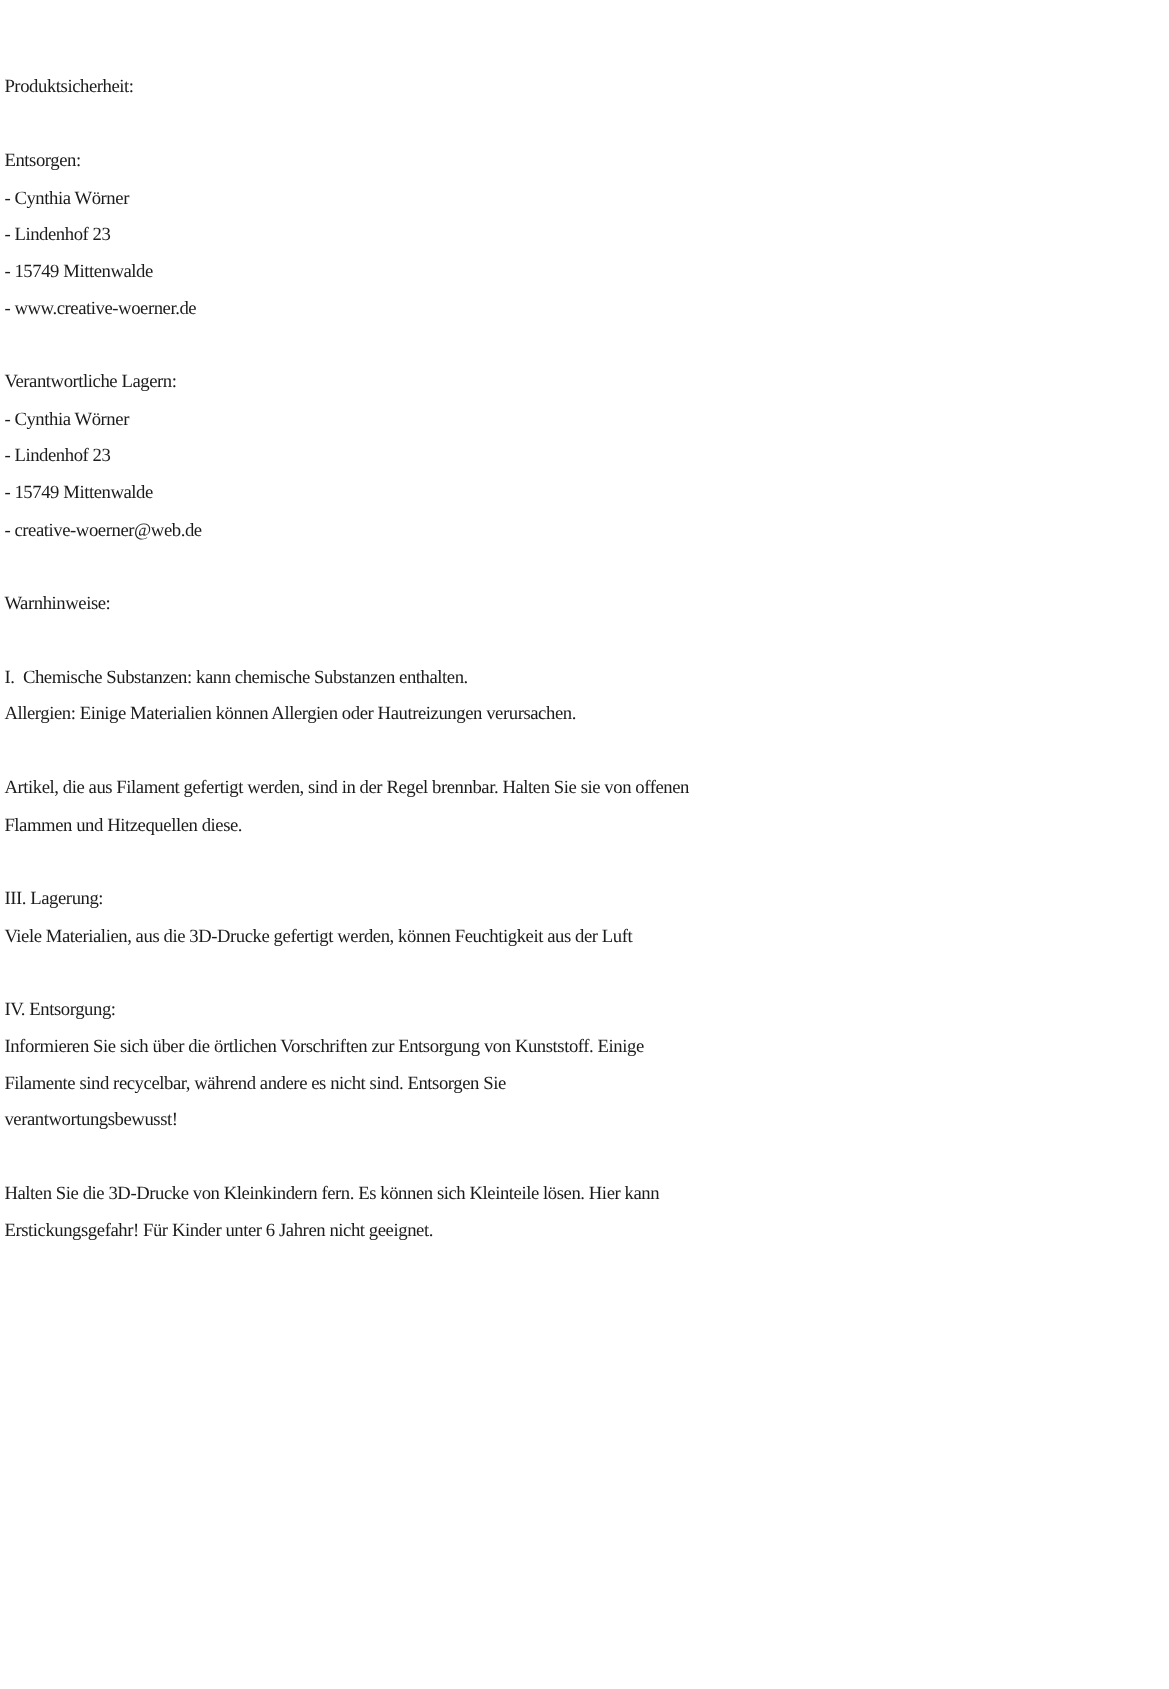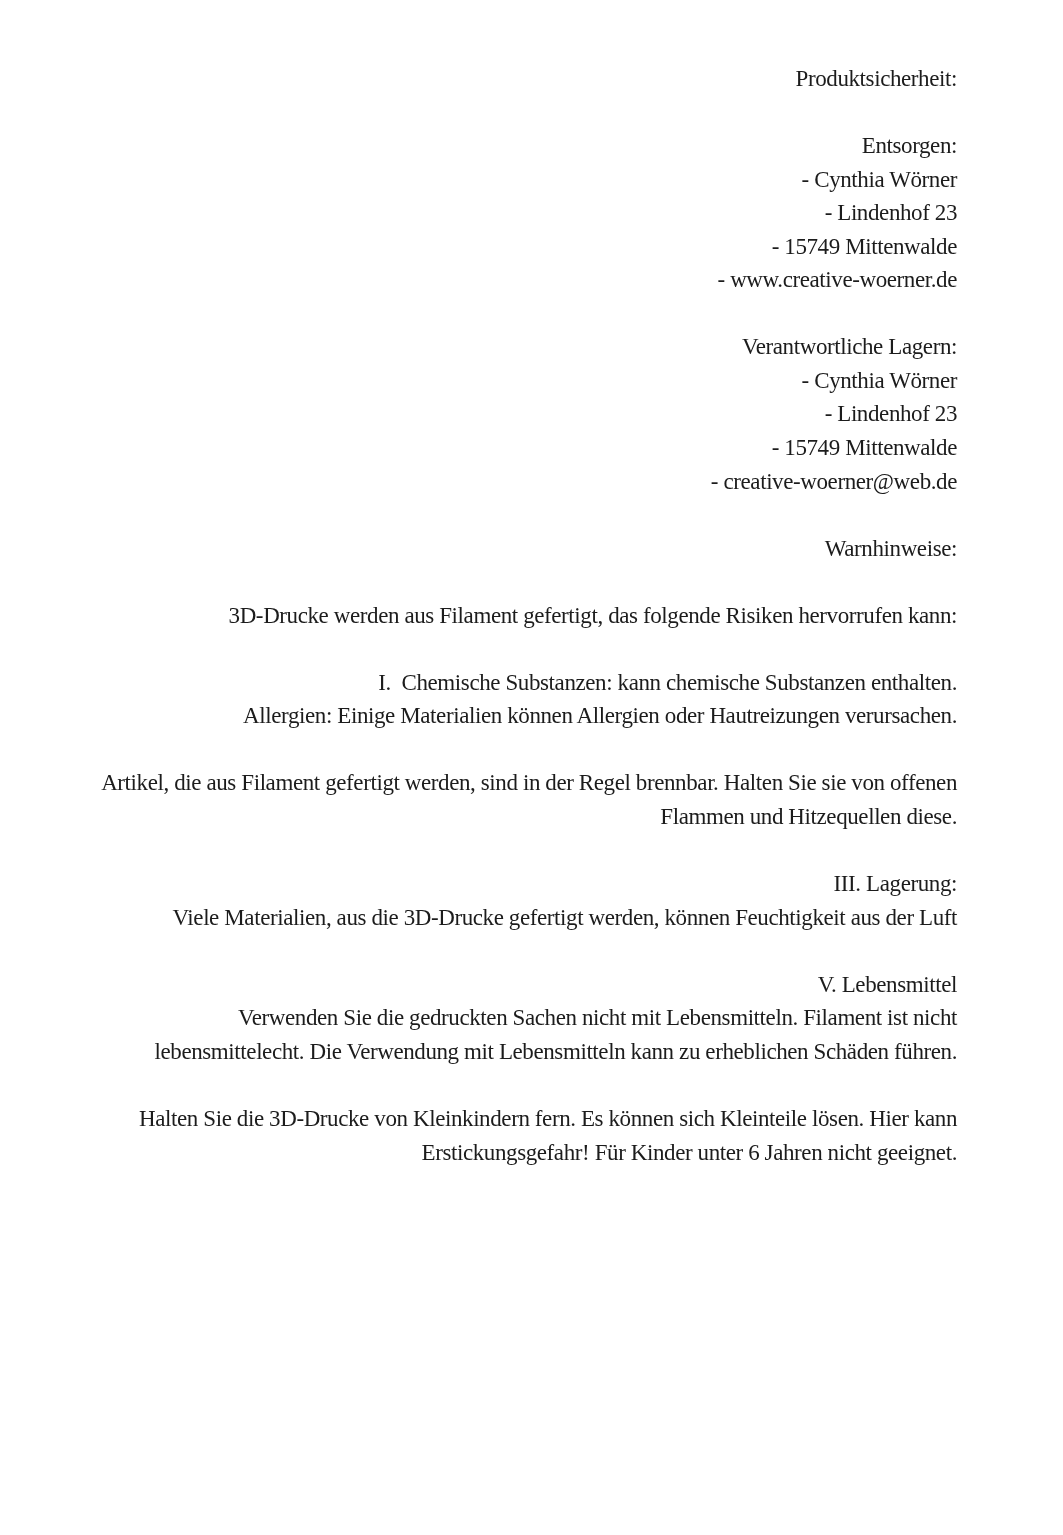--- a/index.html
+++ b/index.html
@@ -9,25 +9,25 @@
     width: 1063px;
     height: 1535px;
     overflow: hidden;
   }
   .doc {
     box-sizing: border-box;
     width: 961px;
     min-height: 1535px;
     padding: 62px 4px 0 4px;
     font-family: "Liberation Serif", "DejaVu Serif", serif;
-    font-size: 23px;
+    font-size: 17px;
     line-height: 33.55px;
     letter-spacing: -0.4px;
     color: #1c1c1c;
-    text-align: right;
+    text-align: left;
   }
   .block {
     margin: 0 0 33.55px 0;
   }
   .line {
     white-space: nowrap;
   }
 </style>
 </head>
 <body>
@@ -51,44 +51,42 @@
     <div class="line">- Cynthia Wörner</div>
     <div class="line">- Lindenhof 23</div>
     <div class="line">- 15749 Mittenwalde</div>
     <div class="line">- creative-woerner@web.de</div>
   </div>
 
   <div class="block">
     <div class="line">Warnhinweise:</div>
   </div>
 
-  <div class="block">
-    <div class="line">3D-Drucke werden aus Filament gefertigt, das folgende Risiken hervorrufen kann:</div>
-  </div>
 
   <div class="block">
     <div class="line">I.&nbsp; Chemische Substanzen: kann chemische Substanzen enthalten.</div>
     <div class="line">Allergien: Einige Materialien können Allergien oder Hautreizungen verursachen.</div>
   </div>
 
   <div class="block">
     <div class="line">Artikel, die aus Filament gefertigt werden, sind in der Regel brennbar. Halten Sie sie von offenen</div>
     <div class="line">Flammen und Hitzequellen diese.</div>
   </div>
 
   <div class="block">
     <div class="line">III. Lagerung:</div>
     <div class="line">Viele Materialien, aus die 3D-Drucke gefertigt werden, können Feuchtigkeit aus der Luft</div>
   </div>
 
+  <div class="block">
+    <div class="line">IV. Entsorgung:</div>
+    <div class="line">Informieren Sie sich über die örtlichen Vorschriften zur Entsorgung von Kunststoff. Einige</div>
+    <div class="line">Filamente sind recycelbar, während andere es nicht sind. Entsorgen Sie</div>
+    <div class="line">verantwortungsbewusst!</div>
+  </div>
 
-  <div class="block">
-    <div class="line">V. Lebensmittel</div>
-    <div class="line">Verwenden Sie die gedruckten Sachen nicht mit Lebensmitteln. Filament ist nicht</div>
-    <div class="line">lebensmittelecht. Die Verwendung mit Lebensmitteln kann zu erheblichen Schäden führen.</div>
-  </div>
 
   <div class="block">
     <div class="line">Halten Sie die 3D-Drucke von Kleinkindern fern. Es können sich Kleinteile lösen. Hier kann</div>
     <div class="line">Erstickungsgefahr! Für Kinder unter 6 Jahren nicht geeignet.</div>
   </div>
 
 </main>
 
 </body></html>

